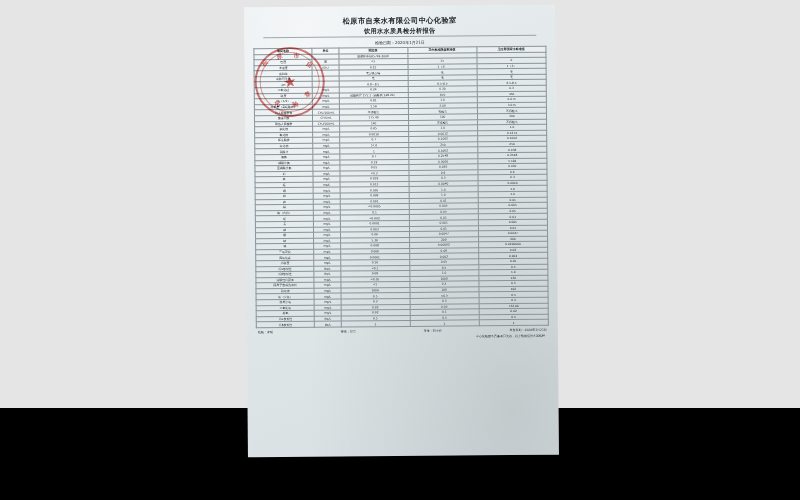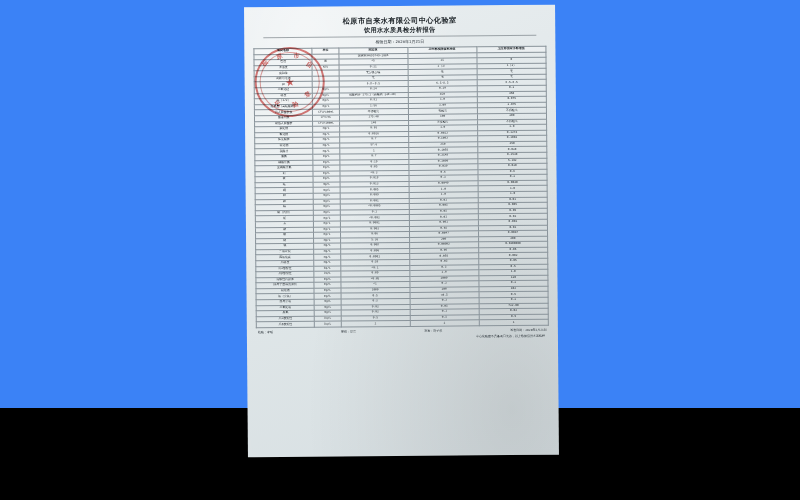--- a/index.html
+++ b/index.html
@@ -1,21 +1,21 @@
 <!DOCTYPE html>
 <html><head>
 <meta charset="utf-8">
 <style>
   html,body{margin:0;padding:0;}
   body{
     width:800px;height:500px;overflow:hidden;
     background:#000;
     font-family:"DejaVu Sans","Liberation Sans",sans-serif;
   }
-  #stage{position:relative;width:800px;height:408px;background:#3b82f6;font-family:Liberation Mono, monospace;}
+  #stage{position:relative;width:800px;height:408px;background:#e5e5e5;}
 
   
   .paper{
     position:absolute;
     left:246px;top:6px;width:311px;height:450px;
     background:linear-gradient(160deg,#e9eef0 0%,#e4eaec 25%,#dfe6e8 55%,#d7dfe2 100%);
     box-shadow:0 0 14px rgba(255,255,255,.08) inset;
     transform:rotate(-0.5deg);
   }
   .paper:before{

